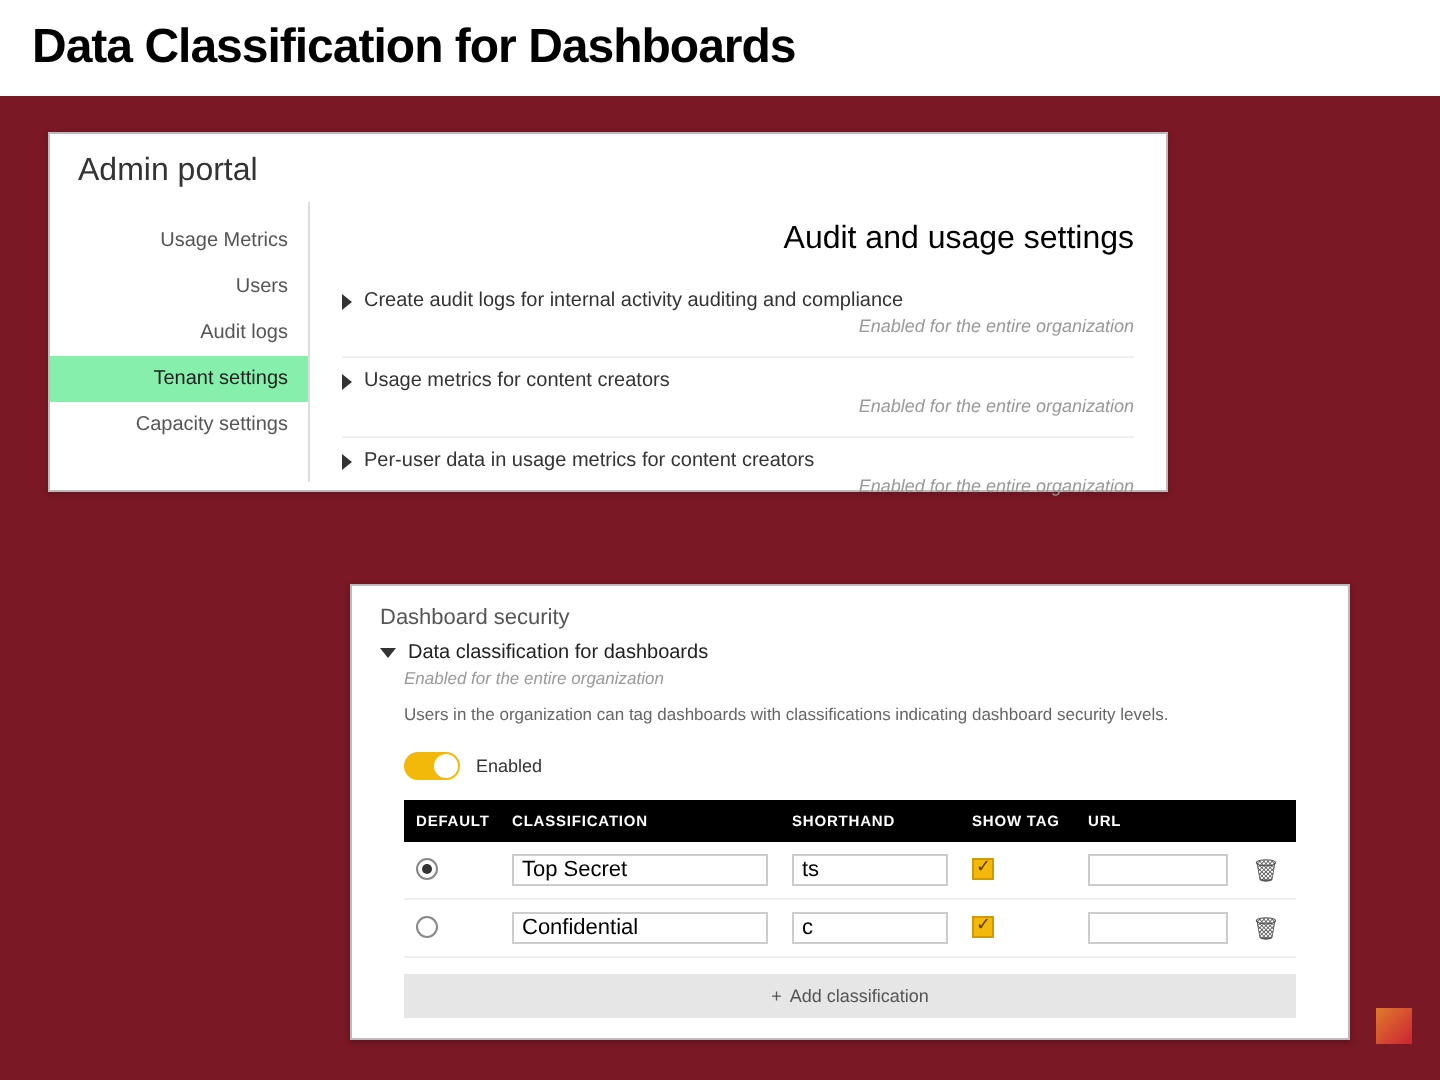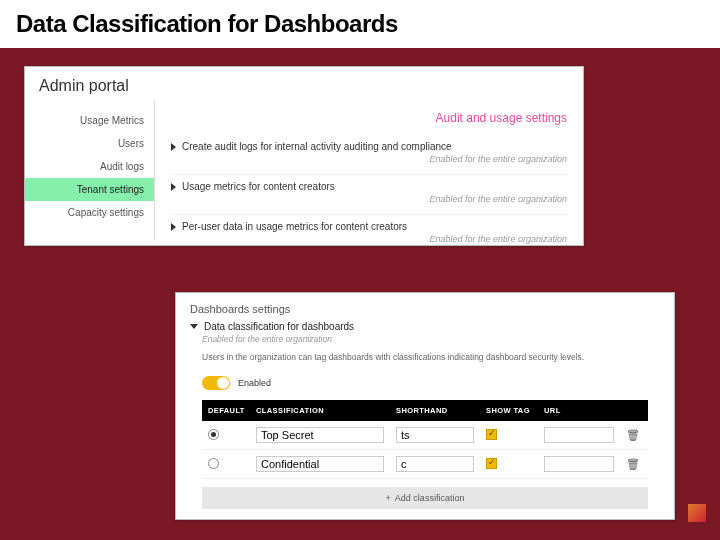--- a/index.html
+++ b/index.html
@@ -6,21 +6,21 @@
   body { width: 720px; height: 540px; font-family: "Segoe UI", Arial, sans-serif; background: #7a1825; overflow: hidden; position: relative; }
   .slide-title { background: #fff; color: #000; font-weight: 900; font-size: 24px; padding: 10px 16px; font-family: Arial, sans-serif; letter-spacing: -0.5px; }
   .canvas { position: absolute; left: 0; right: 0; top: 44px; bottom: 10px; }
   .panel-top { position: absolute; left: 24px; top: 22px; width: 560px; height: 180px; background: #fff; border: 1px solid #bbb; box-shadow: 0 1px 3px rgba(0,0,0,.2); }
   .portal-header { font-size: 16px; font-weight: 400; color: #333; padding: 10px 14px 6px; }
   .portal-body { display: flex; height: calc(100% - 38px); text-align: right; }
   .sidebar { width: 130px; border-right: 1px solid #ddd; padding-top: 8px; font-size: 10px; }
   .sb-item { padding: 6px 10px; color: #555; cursor: pointer; }
   .sb-item.selected { background: #86efac; color: #222; font-weight: 500; }
   .settings { flex: 1; padding: 10px 16px; }
-  .settings-h { font-size: 12px; color: #ec4899; margin-bottom: 10px; }
+  .settings-h { font-size: 16px; color: #000000; margin-bottom: 10px; }
   .setting-row { padding: 6px 0 10px 0; border-bottom: 1px solid #eee; }
   .setting-row:last-child { border-bottom: none; }
   .setting-title { font-size: 10px; color: #333; display: flex; align-items: center; gap: 6px; }
   .caret { display: inline-block; width: 0; height: 0; border-top: 4px solid transparent; border-bottom: 4px solid transparent; border-left: 5px solid #333; }
   .setting-sub { font-size: 9px; color: #999; font-style: italic; margin-left: 12px; margin-top: 2px; }
 
   .panel-bottom { position: absolute; left: 175px; top: 248px; width: 500px; background: #fff; border: 1px solid #bbb; box-shadow: 0 1px 3px rgba(0,0,0,.25); padding: 10px 14px 10px; }
   .pb-head { font-size: 11px; color: #555; margin-bottom: 6px; }
   .pb-title-row { display: flex; align-items: center; gap: 6px; margin-bottom: 2px; }
   .caret-down { width: 0; height: 0; border-left: 4px solid transparent; border-right: 4px solid transparent; border-top: 5px solid #333; }
@@ -92,21 +92,21 @@
               <span class="caret"></span>
               <span>Per-user data in usage metrics for content creators</span>
             </div>
           <div class="setting-sub">Enabled for the entire organization</div>
         </div>
       </div>
     </div>
   </div>
 
   <div class="panel-bottom">
-    <div class="pb-head">Dashboards settings</div>
+    <div class="pb-head">Dashboard security</div>
     <div class="pb-title-row">
       <span class="caret-down"></span>
       <span class="pb-title">Data classification for dashboards</span>
     </div>
     <div class="pb-sub">Enabled for the entire organization</div>
     <div class="pb-help">Users in the organization can tag dashboards with classifications indicating dashboard security levels.</div>
     <div class="toggle-row">
       <div class="toggle"></div>
       <div class="toggle-label">Enabled</div>
     </div>

